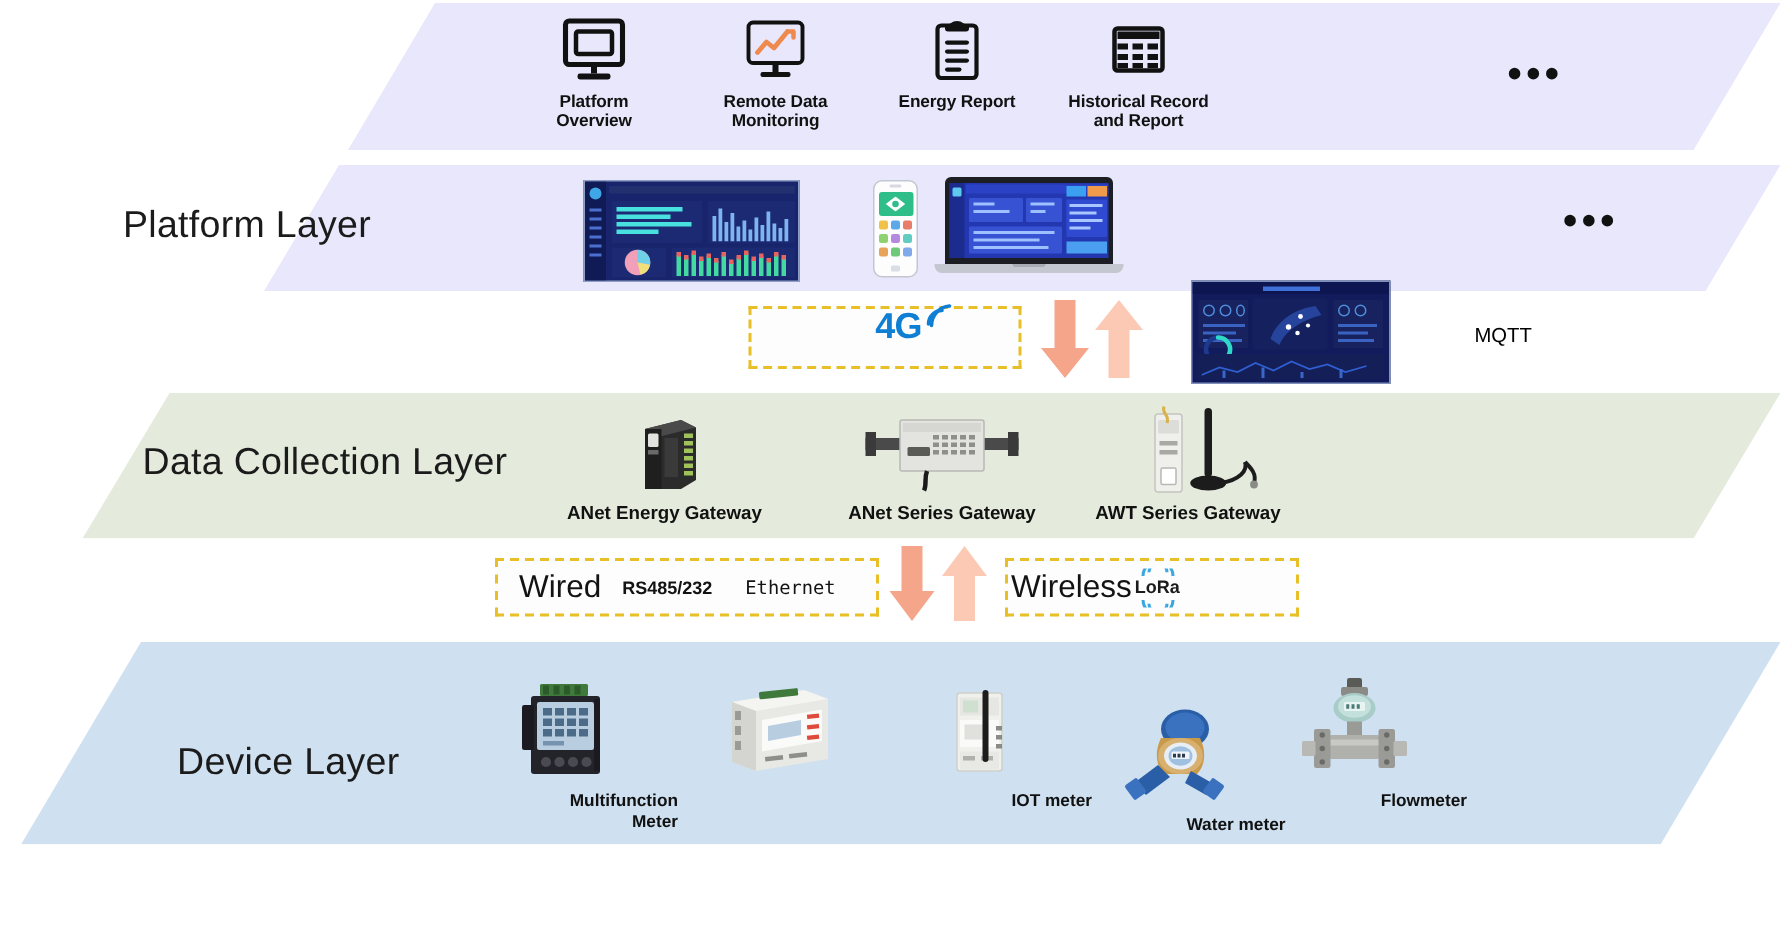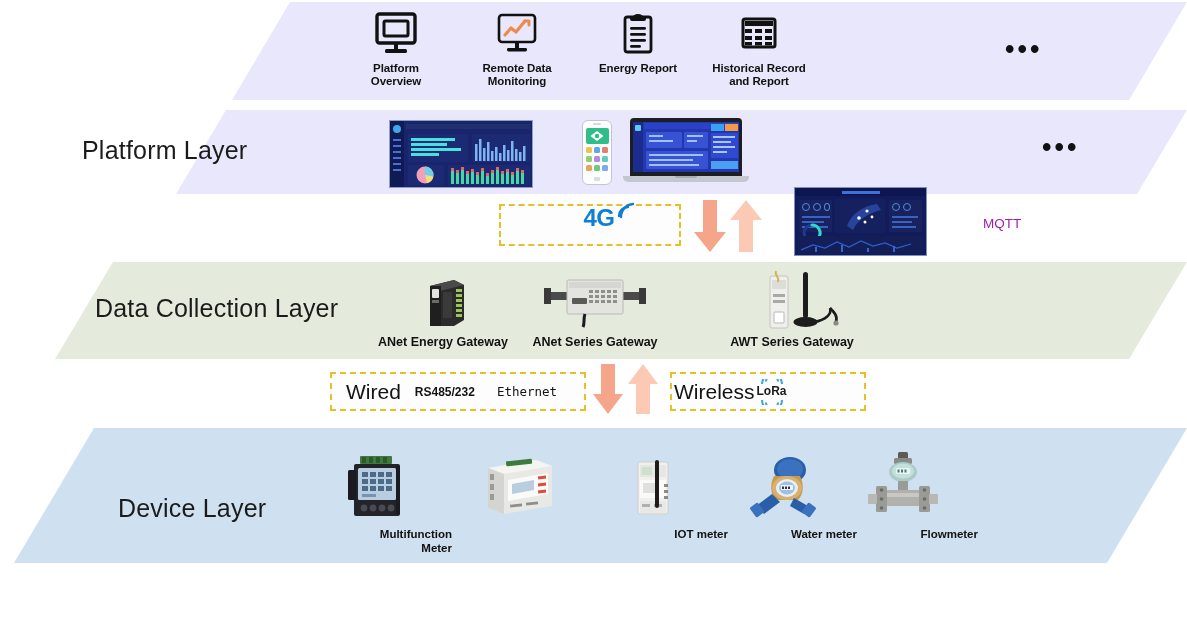--- a/index.html
+++ b/index.html
@@ -80,21 +80,21 @@
   .lbl-rs485{color:#131313;font-size:12px;font-weight:700;font-family:"Liberation Sans",sans-serif;}
   .lbl-eth{color:#131313;font-size:12.5px;font-family:"DejaVu Sans Mono",monospace;}
   .lbl-wireless{color:#131313;font-size:21px;}
   .lora{position:relative;width:34px;height:26px;}
   .lora .txt{
     position:absolute;left:0;top:6px;width:34px;text-align:center;
     font-size:12px;font-weight:700;color:#1b1b1b;line-height:12px;
   }
 
   .mqtt{
-    position:absolute;left:983px;top:216px;font-size:13.5px;color:#a21caf;
+    position:absolute;left:983px;top:216px;font-size:13.5px;color:#000000;
   }
 
   
   .arrow{position:absolute;}
 
   
   .dev-item{position:absolute;width:150px;text-align:right;}
   .dev-item .cap{
     font-size:11.5px;line-height:13.5px;color:#111;font-weight:700;margin-top:4px;
   }
@@ -391,21 +391,21 @@
             <rect x="40" y="30" width="6" height="3"></rect>
           <rect x="40" y="35" width="6" height="3"></rect>
             <rect x="40" y="40" width="6" height="3"></rect>
         </g>
         <rect x="27" y="18" width="9" height="26" fill="#3a3a3a"></rect>
       </svg>
     </div>
     <div class="cap">ANet Energy Gateway</div>
   </div>
 
-  <div class="gw-item" style="left:500px;top:270px;">
+  <div class="gw-item" style="left:533px;top:270px;">
     <div style="height:62px;display:flex;align-items:center;justify-content:center;">
       <svg width="108" height="54" viewBox="0 0 108 54">
         <rect x="3" y="18" width="26" height="8" fill="#4a4a4a"></rect>
         <rect x="3" y="14" width="7" height="16" fill="#3a3a3a"></rect>
         <rect x="79" y="18" width="26" height="8" fill="#4a4a4a"></rect>
         <rect x="98" y="14" width="7" height="16" fill="#3a3a3a"></rect>
         <rect x="26" y="6" width="56" height="34" rx="1.5" fill="#e3e3e0" stroke="#b8b8b4" stroke-width="1"></rect>
         <rect x="28" y="8" width="52" height="6" fill="#d6d6d2"></rect>
         <g fill="#8e8e8a">
           <rect x="48" y="16" width="4" height="3"></rect>
@@ -564,21 +564,21 @@
         <g fill="#8a8a86">
             <rect x="40" y="30" width="4" height="3"></rect>
             <rect x="40" y="36" width="4" height="3"></rect>
             <rect x="40" y="42" width="4" height="3"></rect>
           </g>
       </svg>
     </div>
     <div class="cap"><span>IOT meter</span></div>
   </div>
 
-  <div class="dev-item" style="left:707px;top:450px;">
+  <div class="dev-item" style="left:707px;top:466px;">
     <div style="height:74px;display:flex;align-items:center;justify-content:center;">
       <svg width="72" height="66" viewBox="0 0 72 66">
         <ellipse cx="44" cy="16" rx="16" ry="13" fill="#2a5fa8"></ellipse>
         <ellipse cx="44" cy="15" rx="13" ry="10" fill="#3a72c0"></ellipse>
         <path d="M28 22 C 24 30, 24 40, 30 46 L 52 46 C 58 40, 58 30, 54 22 Z" fill="#c89a4a"></path>
         <ellipse cx="41" cy="34" rx="15" ry="12" fill="#d8b070"></ellipse>
         <ellipse cx="41" cy="34" rx="11" ry="9" fill="#e8eef6"></ellipse>
         <ellipse cx="41" cy="34" rx="8" ry="6.5" fill="#9fc0e0"></ellipse>
         <rect x="35" y="31" width="12" height="5" rx="1" fill="#f0f4f8"></rect>
         <g fill="#2a3a4a" font-size="4">

